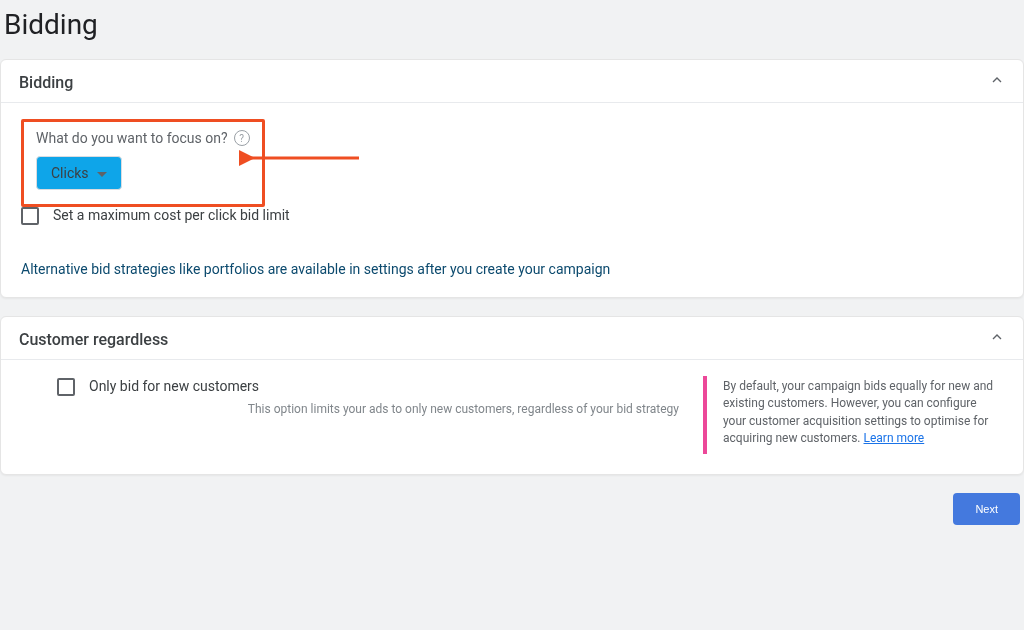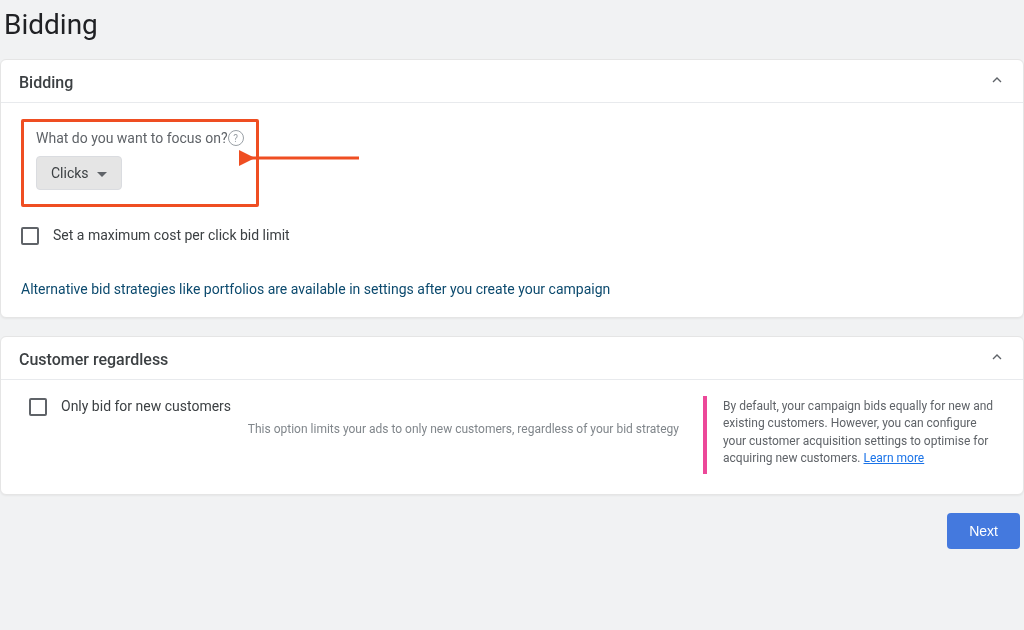--- a/index.html
+++ b/index.html
@@ -37,20 +37,21 @@
     color: #3c4043;
     border-bottom: 1px solid #e8eaed;
     cursor: pointer;
   }
   .card-body {
     padding: 16px 20px 20px;
   }
   .focus-row {
     display: flex;
     align-items: center;
+    gap: 6px;
     font-size: 14px;
     color: #5f6368;
     margin-bottom: 10px;
   }
   .help-icon-circle {
     width: 16px; height: 16px;
     border: 1.5px solid #9aa0a6;
     border-radius: 50%;
     display: inline-flex;
     align-items: center;
@@ -58,21 +59,21 @@
     font-size: 10px;
     color: #9aa0a6;
     cursor: pointer;
   }
   .select-btn {
     display: inline-flex;
     align-items: center;
     gap: 8px;
     border: 1px solid #dadce0;
     border-radius: 4px;
-    background: #e5e5e5;
+    background: #0ea5e9;
     padding: 8px 14px;
     font-size: 14px;
     color: #3c4043;
     cursor: pointer;
   }
   .chev-down {
     border-left: 5px solid transparent;
     border-right: 5px solid transparent;
     border-top: 5px solid #5f6368;
     margin-top: 2px;
@@ -87,21 +88,20 @@
   }
   .arrow-svg {
     position: absolute;
     left: 238px;
     top: 40px;
   }
   .check-row {
     display: flex;
     align-items: flex-start;
     gap: 14px;
-    margin-top: 20px;
     font-size: 14px;
     color: #3c4043;
   }
   .checkbox {
     width: 18px; height: 18px;
     border: 2px solid #5f6368;
     border-radius: 2px;
     background: #fff;
     cursor: pointer;
     flex-shrink: 0;
@@ -139,21 +139,21 @@
   .next-wrap {
     text-align: right;
     padding-right: 4px;
   }
   .next-btn {
     background: #4479de;
     color: #fff;
     border: none;
     border-radius: 4px;
     padding: 10px 22px;
-    font-size: 14px;
+    font-size: 11px;
     cursor: pointer;
   }
   .chev-up-svg { color:#5f6368; }
 </style>
 </head>
 <body>
 
 <div class="page">
   <div class="page-title">Bidding</div>
 
@@ -203,21 +203,21 @@
       <span>Customer regardless</span>
       <span>
         <svg class="chev-up-svg" width="16" height="16" viewBox="0 0 24 24" fill="none" stroke="currentColor" stroke-width="2">
           <polyline points="6 15 12 9 18 15"></polyline>
         </svg>
       </span>
     </div>
     <div class="card-body">
       <div class="two-col">
         <div class="col-left">
-          <div class="check-row" style="margin-top:0;">
+          <div class="check-row" style="margin-top:0;margin-left:28px;">
             <div class="checkbox"></div>
             <div>Only bid for new customers</div>
           </div>
           <div class="subtext">This option limits your ads to only new customers, regardless of your bid strategy</div>
         </div>
         <div class="col-right">
           <span>By default, your campaign bids equally for new and existing customers. However, you can configure your customer acquisition settings to optimise for acquiring new customers. </span><span class="learn-link">Learn more</span>
         </div>
       </div>
     </div>

